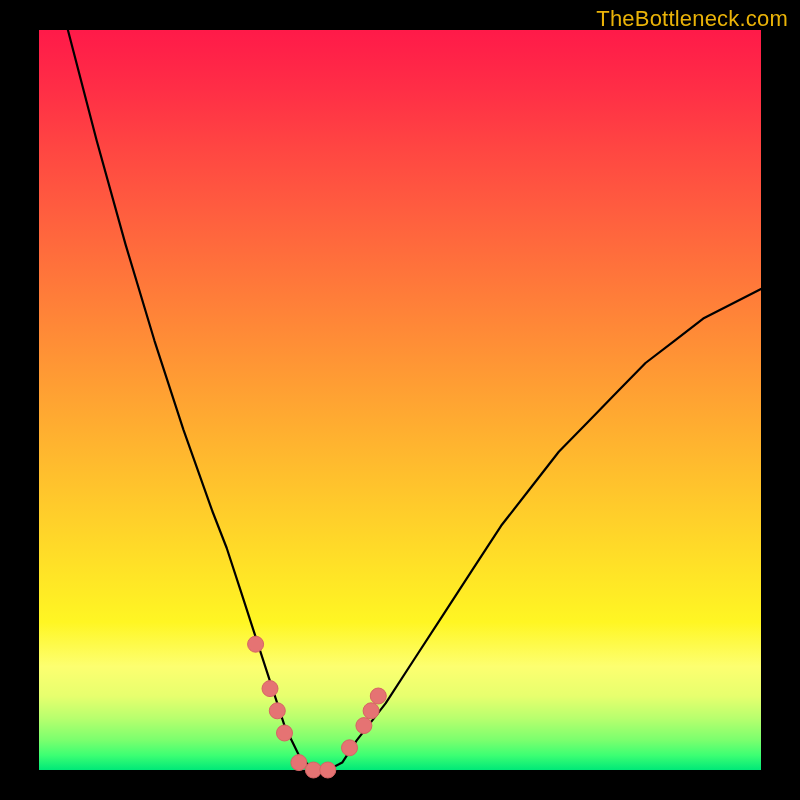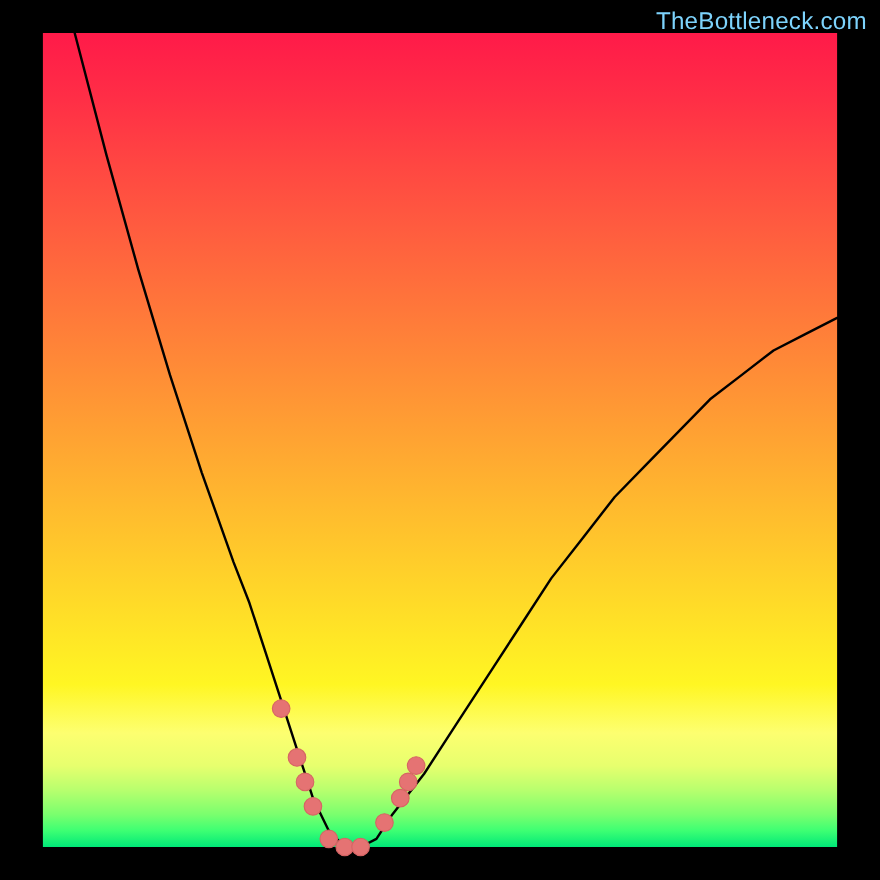--- a/index.html
+++ b/index.html
@@ -42,21 +42,21 @@
       #b8ff6e 93%,
       #7aff6e 96%,
       #3dff73 98%,
       #00e878 100%
     );
   }
   .watermark {
     position: absolute;
     top: 6px;
     right: 12px;
-    color: #7dd3fc;
+    color: #eab308;
     font-size: 22px;
     font-weight: 500;
     letter-spacing: 0.2px;
     user-select: none;
   }
   svg.curve-layer {
     position: absolute;
     left: 0;
     top: 0;
     width: 722px;

